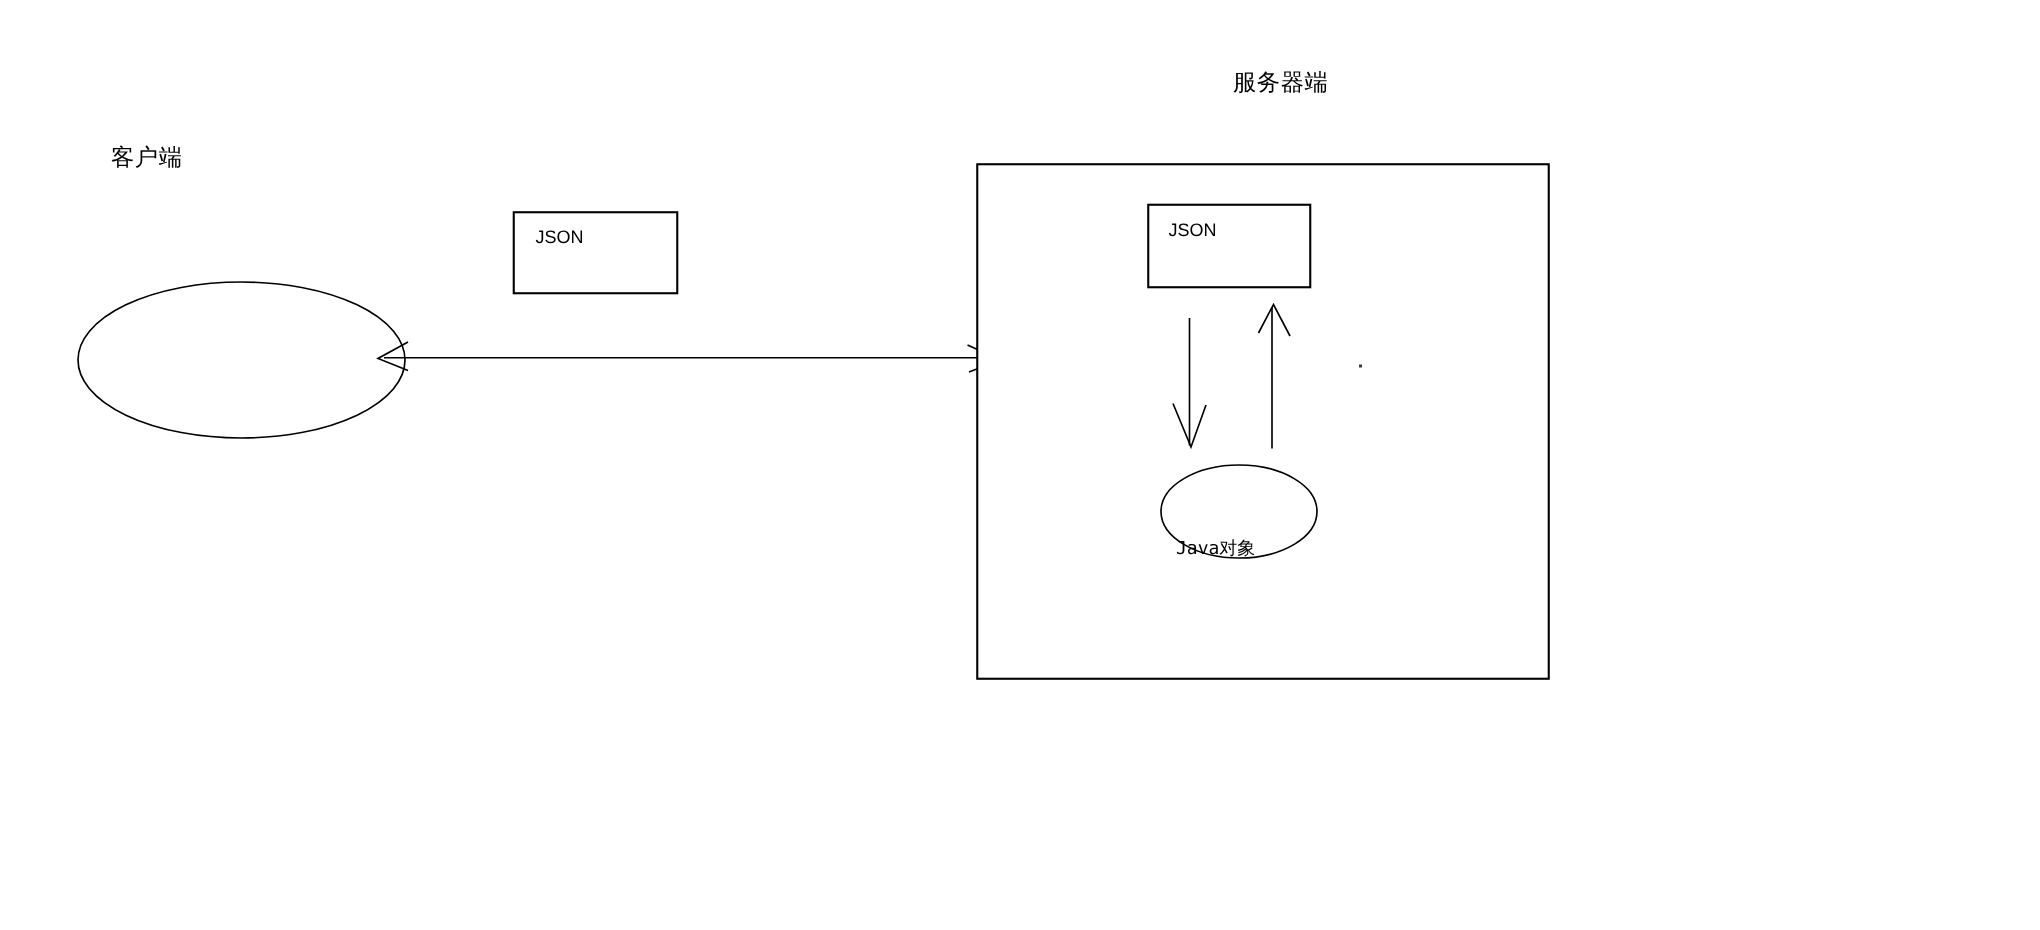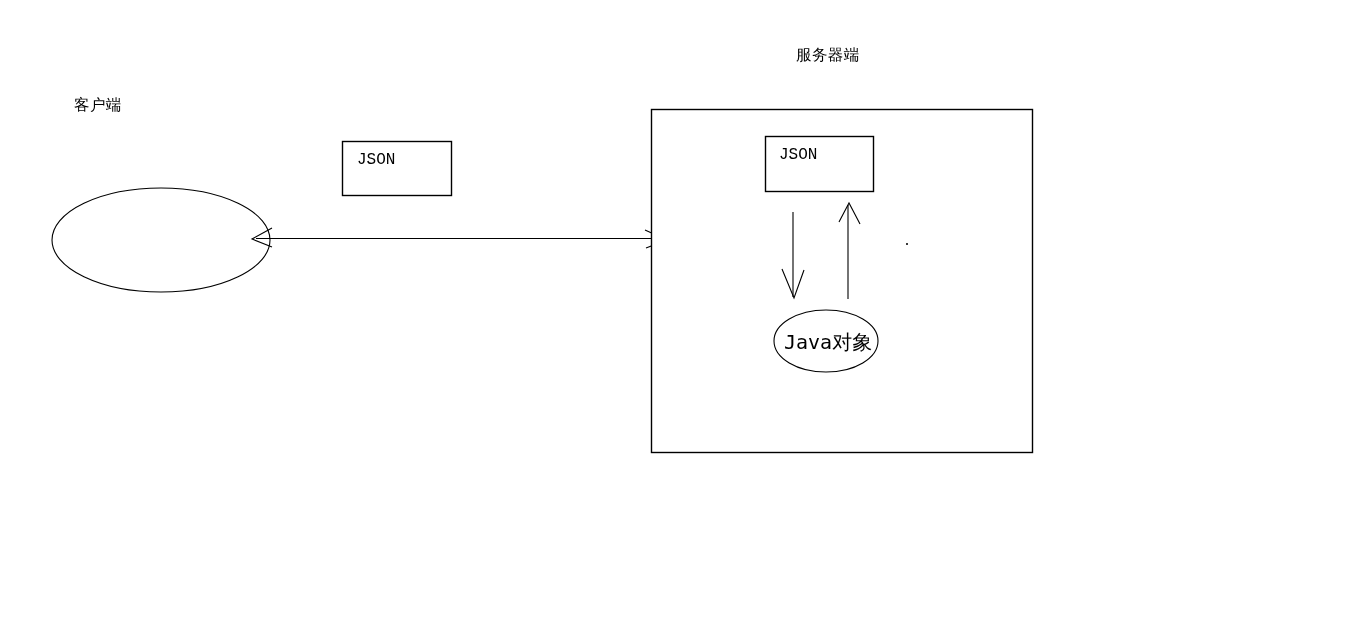--- a/index.html
+++ b/index.html
@@ -52,27 +52,28 @@
     color: #000000;
     white-space: nowrap;
     line-height: 1;
   }
   .cjk-label {
     font-family: "DejaVu Sans", sans-serif;
     font-size: 15.5px;
     letter-spacing: 0.4px;
   }
   .mono-label {
-    font-family: Liberation Mono, monospace;
-    font-size: 16px;
+    font-family: Liberation Sans, sans-serif;
+    font-size: 12px;
     letter-spacing: 0px;
   }
   .mixed-label {
     font-family: "DejaVu Sans Mono", monospace;
-    font-size: 20px;
+    font-size: 12px;
+    margin-top: 27px;
   }
   .speck {
     position: absolute;
     width: 2px;
     height: 2px;
     background: #3a3a3a;
   }
 </style>
 </head>
 <body>
@@ -99,21 +100,21 @@
     <polyline class="arrow-head" points="782,269 794,298 804,270"></polyline>
 
     <line class="connector-line" x1="848" y1="299" x2="848" y2="205"></line>
     <polyline class="arrow-head" points="839,222 849,203 860,224"></polyline>
 
     <ellipse class="ellipse-shape" cx="826" cy="341" rx="52" ry="31"></ellipse>
   </svg>
 
   <div class="label-text cjk-label" style="left:74px; top:98px;">客户端</div>
 
-  <div class="label-text cjk-label" style="left:796px; top:48px;text-align:right;">服务器端</div>
+  <div class="label-text cjk-label" style="left:822px; top:48px;text-align:right;">服务器端</div>
 
   <div class="label-text mono-label" style="left:357px; top:152px;">JSON</div>
 
   <div class="label-text mono-label" style="left:779px; top:147px;">JSON</div>
 
   <div class="label-text mixed-label" style="left:784px; top:332px;">Java对象</div>
 
   <div class="speck" style="left:906px; top:243px;"></div>
 
 </div>

